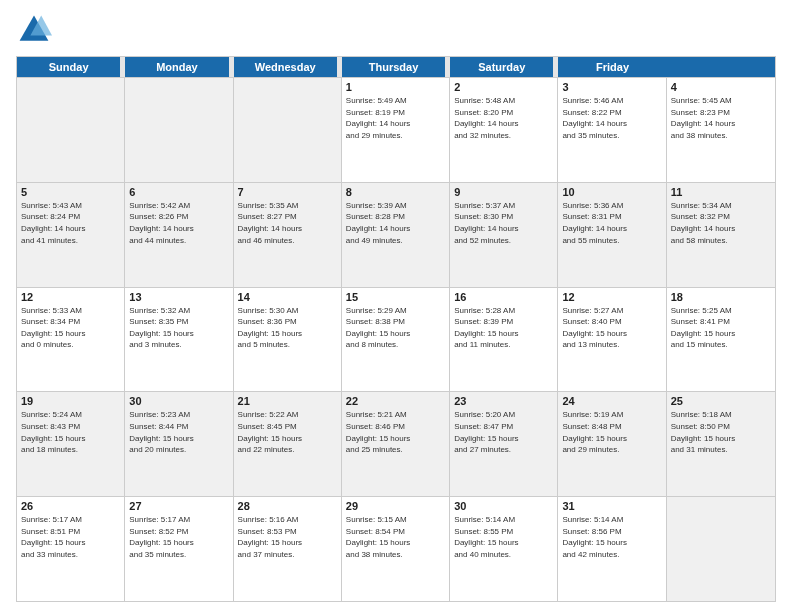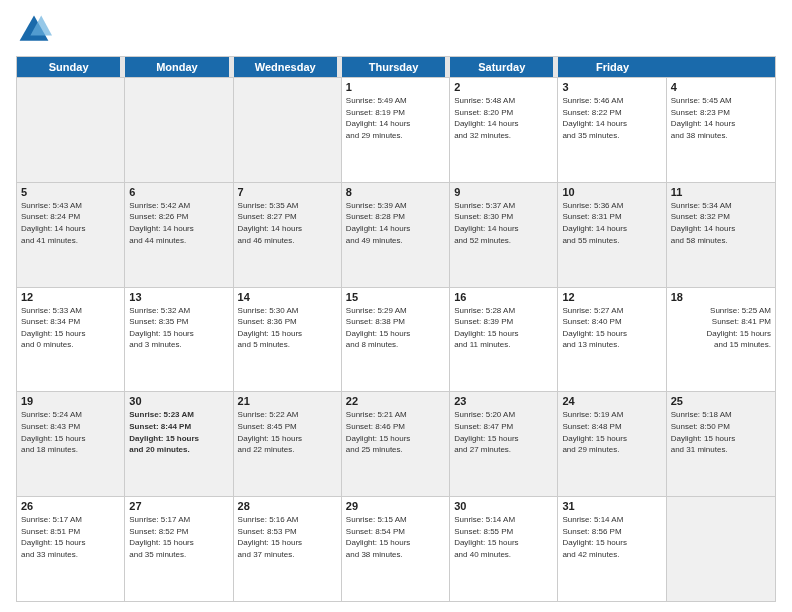--- a/index.html
+++ b/index.html
@@ -268,37 +268,37 @@
           </div>
           <div class="cal-cell">
             <div class="day-num">12</div>
             <div class="day-info" style="white-space: pre-line;">Sunrise: 5:27 AM
 Sunset: 8:40 PM
 Daylight: 15 hours
 and 13 minutes.</div>
           </div>
           <div class="cal-cell">
             <div class="day-num">18</div>
-            <div class="day-info" style="white-space: pre-line; text-align: right;">Sunrise: 5:25 AM
+            <div class="day-info" style="white-space: pre-line;">Sunrise: 5:25 AM
 Sunset: 8:41 PM
 Daylight: 15 hours
 and 15 minutes.</div>
           </div>
         </div>
         <div class="cal-row">
           <div class="cal-cell shaded">
             <div class="day-num">19</div>
             <div class="day-info" style="white-space: pre-line;">Sunrise: 5:24 AM
 Sunset: 8:43 PM
 Daylight: 15 hours
 and 18 minutes.</div>
           </div>
           <div class="cal-cell shaded">
             <div class="day-num">30</div>
-            <div class="day-info" style="white-space: pre-line; font-weight: bold;">Sunrise: 5:23 AM
+            <div class="day-info" style="white-space: pre-line;">Sunrise: 5:23 AM
 Sunset: 8:44 PM
 Daylight: 15 hours
 and 20 minutes.</div>
           </div>
           <div class="cal-cell shaded">
             <div class="day-num">21</div>
             <div class="day-info" style="white-space: pre-line;">Sunrise: 5:22 AM
 Sunset: 8:45 PM
 Daylight: 15 hours
 and 22 minutes.</div>

